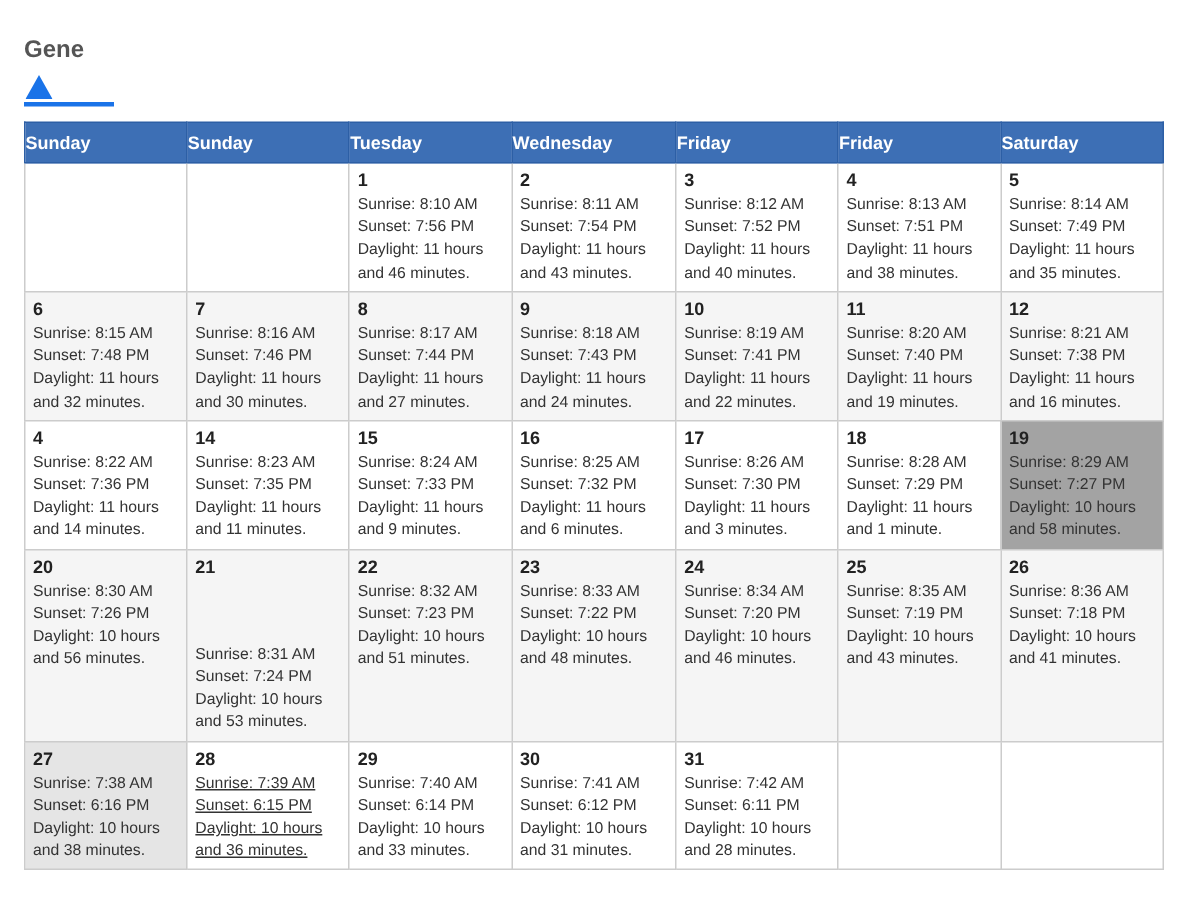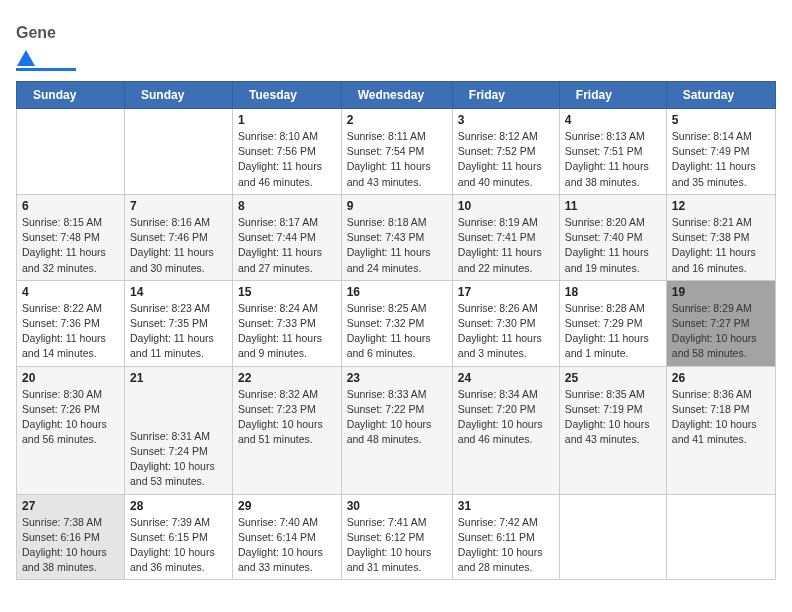--- a/index.html
+++ b/index.html
@@ -41,21 +41,21 @@
       color: #555;
     }
     .calendar-table {
       width: 100%;
       border-collapse: collapse;
       font-size: 11px;
     }
     .calendar-table th {
       background: #3d6fb5;
       color: #fff;
-      padding: 6px 16px;
+      padding: 6px 0;
       text-align: left;
       font-size: 12px;
       font-weight: bold;
       border: 1px solid #2d5fa5;
     }
     .calendar-table td {
       border: 1px solid #ccc;
       vertical-align: top;
       padding: 4px 5px;
       min-height: 70px;
@@ -297,21 +297,21 @@
       </tr>
       <tr>
         <td style="background: #e5e5e5;">
           <span class="day-num">27</span>
           <div class="day-info" style="white-space: pre-line;">Sunrise: 7:38 AM
 Sunset: 6:16 PM
 Daylight: 10 hours and 38 minutes.</div>
         </td>
         <td style="background: rgb(255, 255, 255);">
           <span class="day-num">28</span>
-          <div class="day-info" style="white-space: pre-line;">Sunrise: 7:39 AM
+          <div class="day-info" style="white-space: pre-line; text-decoration: underline;">Sunrise: 7:39 AM
 Sunset: 6:15 PM
 Daylight: 10 hours and 36 minutes.</div>
         </td>
         <td style="background: rgb(255, 255, 255);">
           <span class="day-num">29</span>
           <div class="day-info" style="white-space: pre-line;">Sunrise: 7:40 AM
 Sunset: 6:14 PM
 Daylight: 10 hours and 33 minutes.</div>
         </td>
         <td style="background: rgb(255, 255, 255);">

